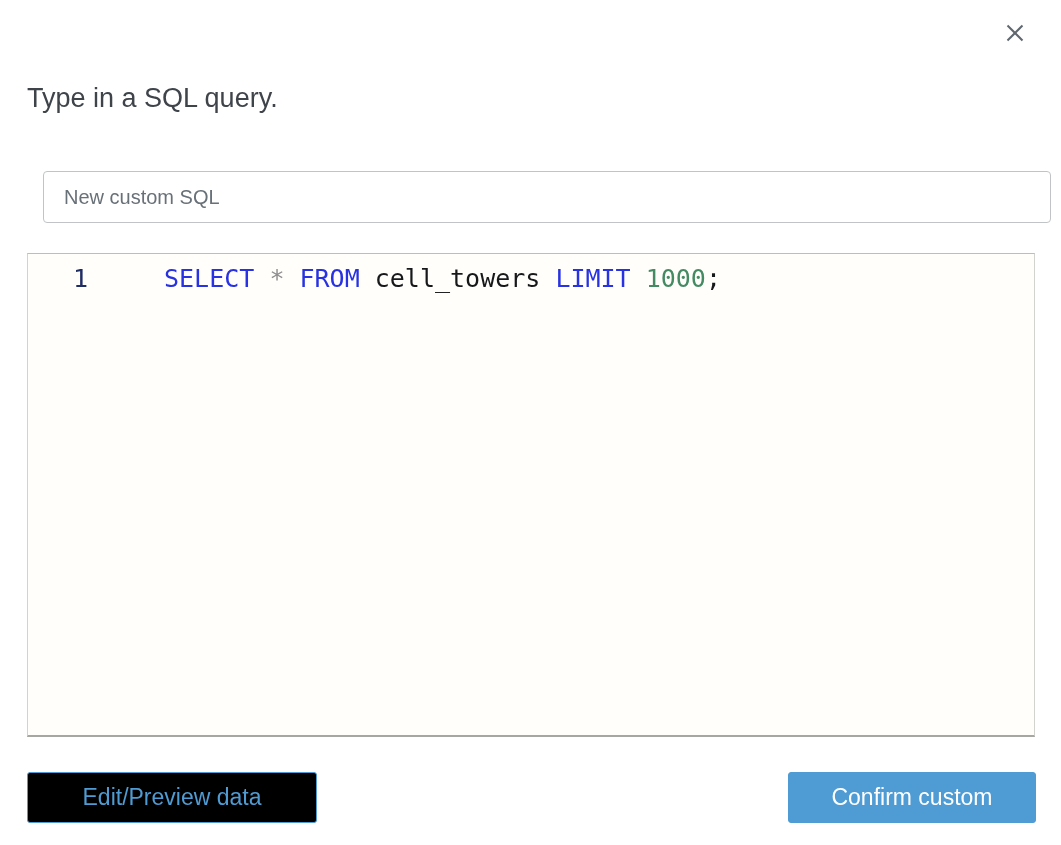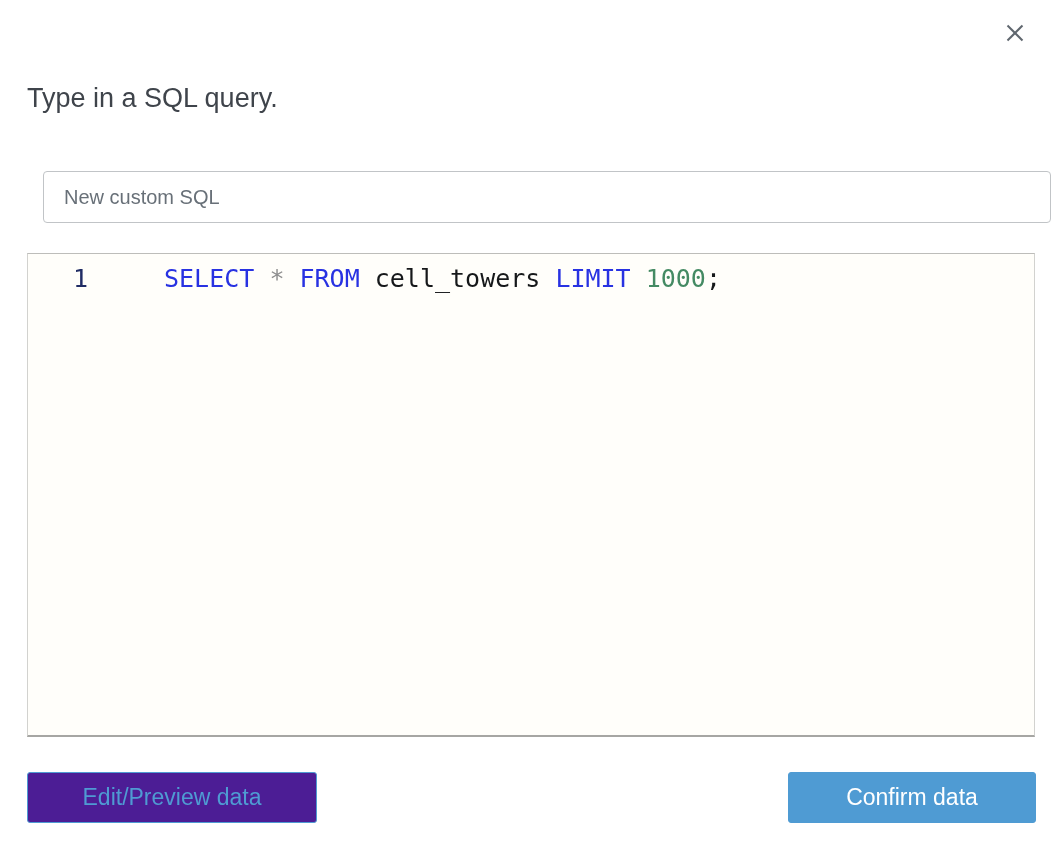--- a/index.html
+++ b/index.html
@@ -81,21 +81,21 @@
   .btn{
     position:absolute;top:772px;height:51px;
     border-radius:3px;
     font-family:"Liberation Sans", sans-serif;
     font-size:23px;
     cursor:pointer;
     display:flex;align-items:center;justify-content:center;
   }
   .btn-secondary{
     left:27px;width:290px;
-    background:#4c1d95;
+    background:#000000;
     border:1px solid var(--accent-blue);
     color:var(--accent-blue);
   }
   .btn-primary{
     left:788px;width:248px;
     background:var(--accent-blue);
     border:1px solid var(--accent-blue);
     color:#ffffff;
   }
 </style>
@@ -120,15 +120,15 @@
 
   <div class="sql-editor">
     <div class="code-row">
       <div class="gutter">1</div>
       <div class="code-text" id="code-line-0"><span class="tok-keyword">SELECT</span><span class="tok-plain"> </span><span class="tok-operator">*</span><span class="tok-plain"> </span><span class="tok-keyword">FROM</span><span class="tok-plain"> cell_towers </span><span class="tok-keyword">LIMIT</span><span class="tok-plain"> </span><span class="tok-number">1000</span><span class="tok-plain">;</span></div>
     </div>
   </div>
 
   <button class="btn btn-secondary">Edit/Preview data</button>
 
-  <button class="btn btn-primary">Confirm data</button>
+  <button class="btn btn-primary">Confirm custom</button>
 
 </div>
 
 </body></html>

